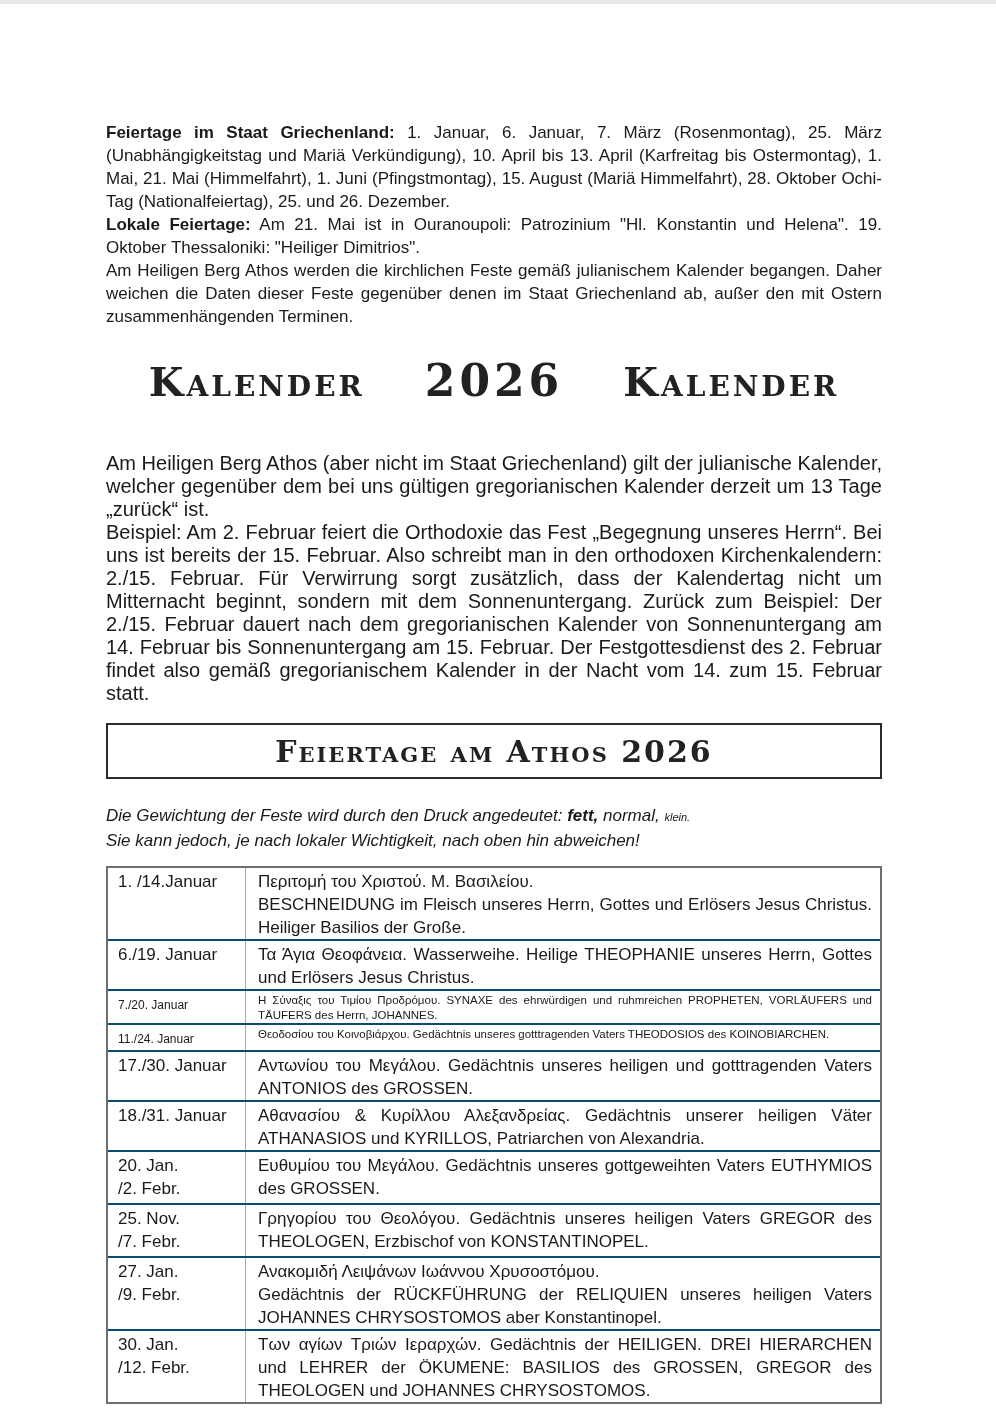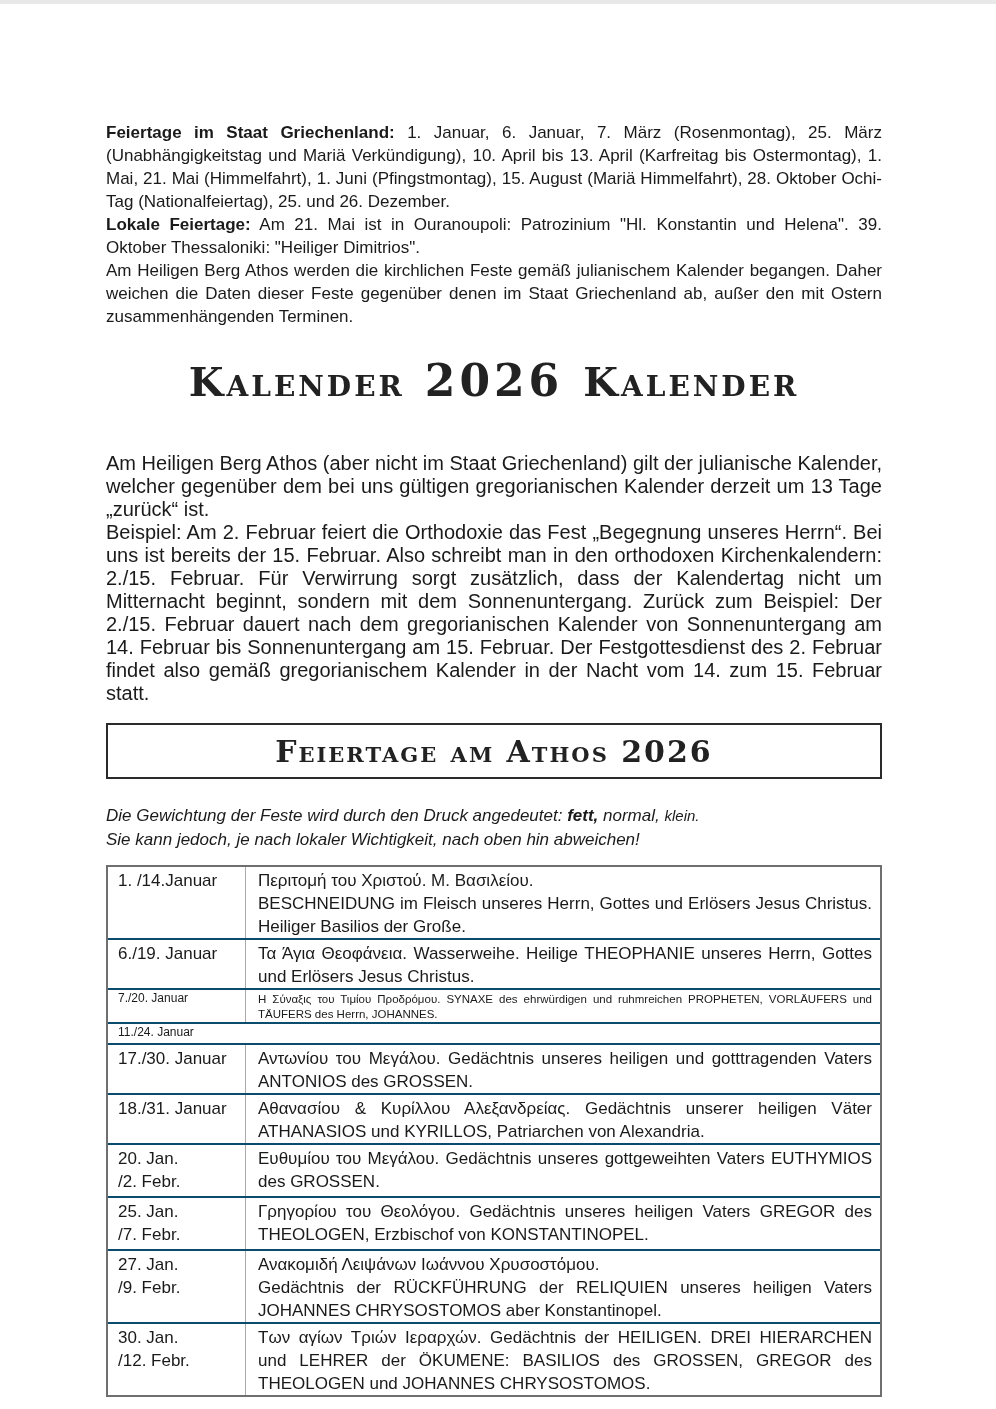--- a/index.html
+++ b/index.html
@@ -29,21 +29,21 @@
     line-height: 23px;
   }
   .intro b { font-weight: bold; }
 
   
   .main-title {
     margin-top: 27px;
     display: flex;
     justify-content: center;
     align-items: baseline;
-    gap: 20px;
+    gap: 60px;
     font-family: "DejaVu Serif", serif;
     font-weight: bold;
     font-variant: small-caps;
     color: #222;
   }
   .main-title .word { font-size: 40px; letter-spacing: 3px; }
   .main-title .year { font-size: 44px; letter-spacing: 4px; }
 
   
   .explain {
@@ -72,56 +72,56 @@
   }
 
   
   .note {
     margin-top: 25px;
     font-style: italic;
     font-size: 17px;
     line-height: 24px;
   }
   .note .bold { font-weight: bold; }
-  .note .small { font-size: 15px; }
+  .note .small { font-size: 11px; }
 
   
   .feast-table {
     margin-top: 13px;
     border: 2px solid #6f6f6f;
     border-bottom: 2px solid #6f6f6f;
   }
   .t-row {
     display: grid;
     grid-template-columns: 137px 1fr;
     border-top: 2px solid #0c4a6e;
     font-size: 17px;
     line-height: 23px;
   }
   .t-row:first-child { border-top: none; }
   .t-row.small { font-size: 11.5px; line-height: 15px; }
   .t-date {
     padding: 2px 4px 3px 10px;
   }
-  .t-row.small .t-date { font-size: 12px; padding-top: 1px; }
+  .t-row.small .t-date { font-size: 12px; padding-top: 7px; }
   .t-feast {
     border-left: 1px solid #aaaaaa;
     padding: 2px 8px 0 12px;
     text-align: justify;
   }
 </style>
 </head>
 <body>
 
 <div class="page">
   <div class="content">
 
     <div class="intro">
       <p class="just"><b>Feiertage im Staat Griechenland:</b><span> 1. Januar, 6. Januar, 7. März (Rosenmontag), 25. März (Unabhängigkeitstag und Mariä Verkündigung), 10. April bis 13. April (Karfreitag bis Ostermontag), 1. Mai, 21. Mai (Himmelfahrt), 1. Juni (Pfingstmontag), 15. August (Mariä Himmelfahrt), 28. Oktober Ochi-Tag (Nationalfeiertag), 25. und 26. Dezember.</span></p>
-      <p class="just"><b>Lokale Feiertage:</b><span> Am 21. Mai ist in Ouranoupoli: Patrozinium "Hl. Konstantin und Helena". 39. Oktober Thessaloniki: "Heiliger Dimitrios".</span></p>
+      <p class="just"><b>Lokale Feiertage:</b><span> Am 21. Mai ist in Ouranoupoli: Patrozinium "Hl. Konstantin und Helena". 19. Oktober Thessaloniki: "Heiliger Dimitrios".</span></p>
       <p class="just">Am Heiligen Berg Athos werden die kirchlichen Feste gemäß julianischem Kalender begangen. Daher weichen die Daten dieser Feste gegenüber denen im Staat Griechenland ab, außer den mit Ostern zusammenhängenden Terminen.</p>
     </div>
 
     <div class="main-title">
       <span class="word">Kalender</span>
       <span class="year">2026</span>
       <span class="word">Kalender</span>
     </div>
 
     <div class="explain">
@@ -161,20 +161,23 @@
             <div>7./20. Januar</div>
           </div>
         <div class="t-feast">
             <div>Η Σύναξις του Τιμίου Προδρόμου. SYNAXE des ehrwürdigen und ruhmreichen PROPHETEN, VORLÄUFERS und TÄUFERS des Herrn, JOHANNES.</div>
           </div>
       </div>
         <div class="t-row small">
         <div class="t-date">
             <div>11./24. Januar</div>
           </div>
+        <div class="t-feast">
+            <div>Θεοδοσίου του Κοινοβιάρχου. Gedächtnis unseres gotttragenden Vaters THEODOSIOS des KOINOBIARCHEN.</div>
+          </div>
       </div>
         <div class="t-row">
         <div class="t-date">
             <div>17./30. Januar</div>
           </div>
         <div class="t-feast">
             <div>Αντωνίου του Μεγάλου. Gedächtnis unseres heiligen und gotttragenden Vaters ANTONIOS des GROSSEN.</div>
           </div>
       </div>
         <div class="t-row">
@@ -189,21 +192,21 @@
         <div class="t-date">
             <div>20. Jan.</div>
             <div>/2. Febr.</div>
           </div>
         <div class="t-feast">
             <div>Ευθυμίου του Μεγάλου. Gedächtnis unseres gottgeweihten Vaters EUTHYMIOS des GROSSEN.</div>
           </div>
       </div>
         <div class="t-row">
         <div class="t-date">
-            <div>25. Jan.</div>
+            <div>25. Nov.</div>
             <div>/7. Febr.</div>
           </div>
         <div class="t-feast">
             <div>Γρηγορίου του Θεολόγου. Gedächtnis unseres heiligen Vaters GREGOR des THEOLOGEN, Erzbischof von KONSTANTINOPEL.</div>
           </div>
       </div>
         <div class="t-row">
         <div class="t-date">
             <div>27. Jan.</div>
             <div>/9. Febr.</div>

